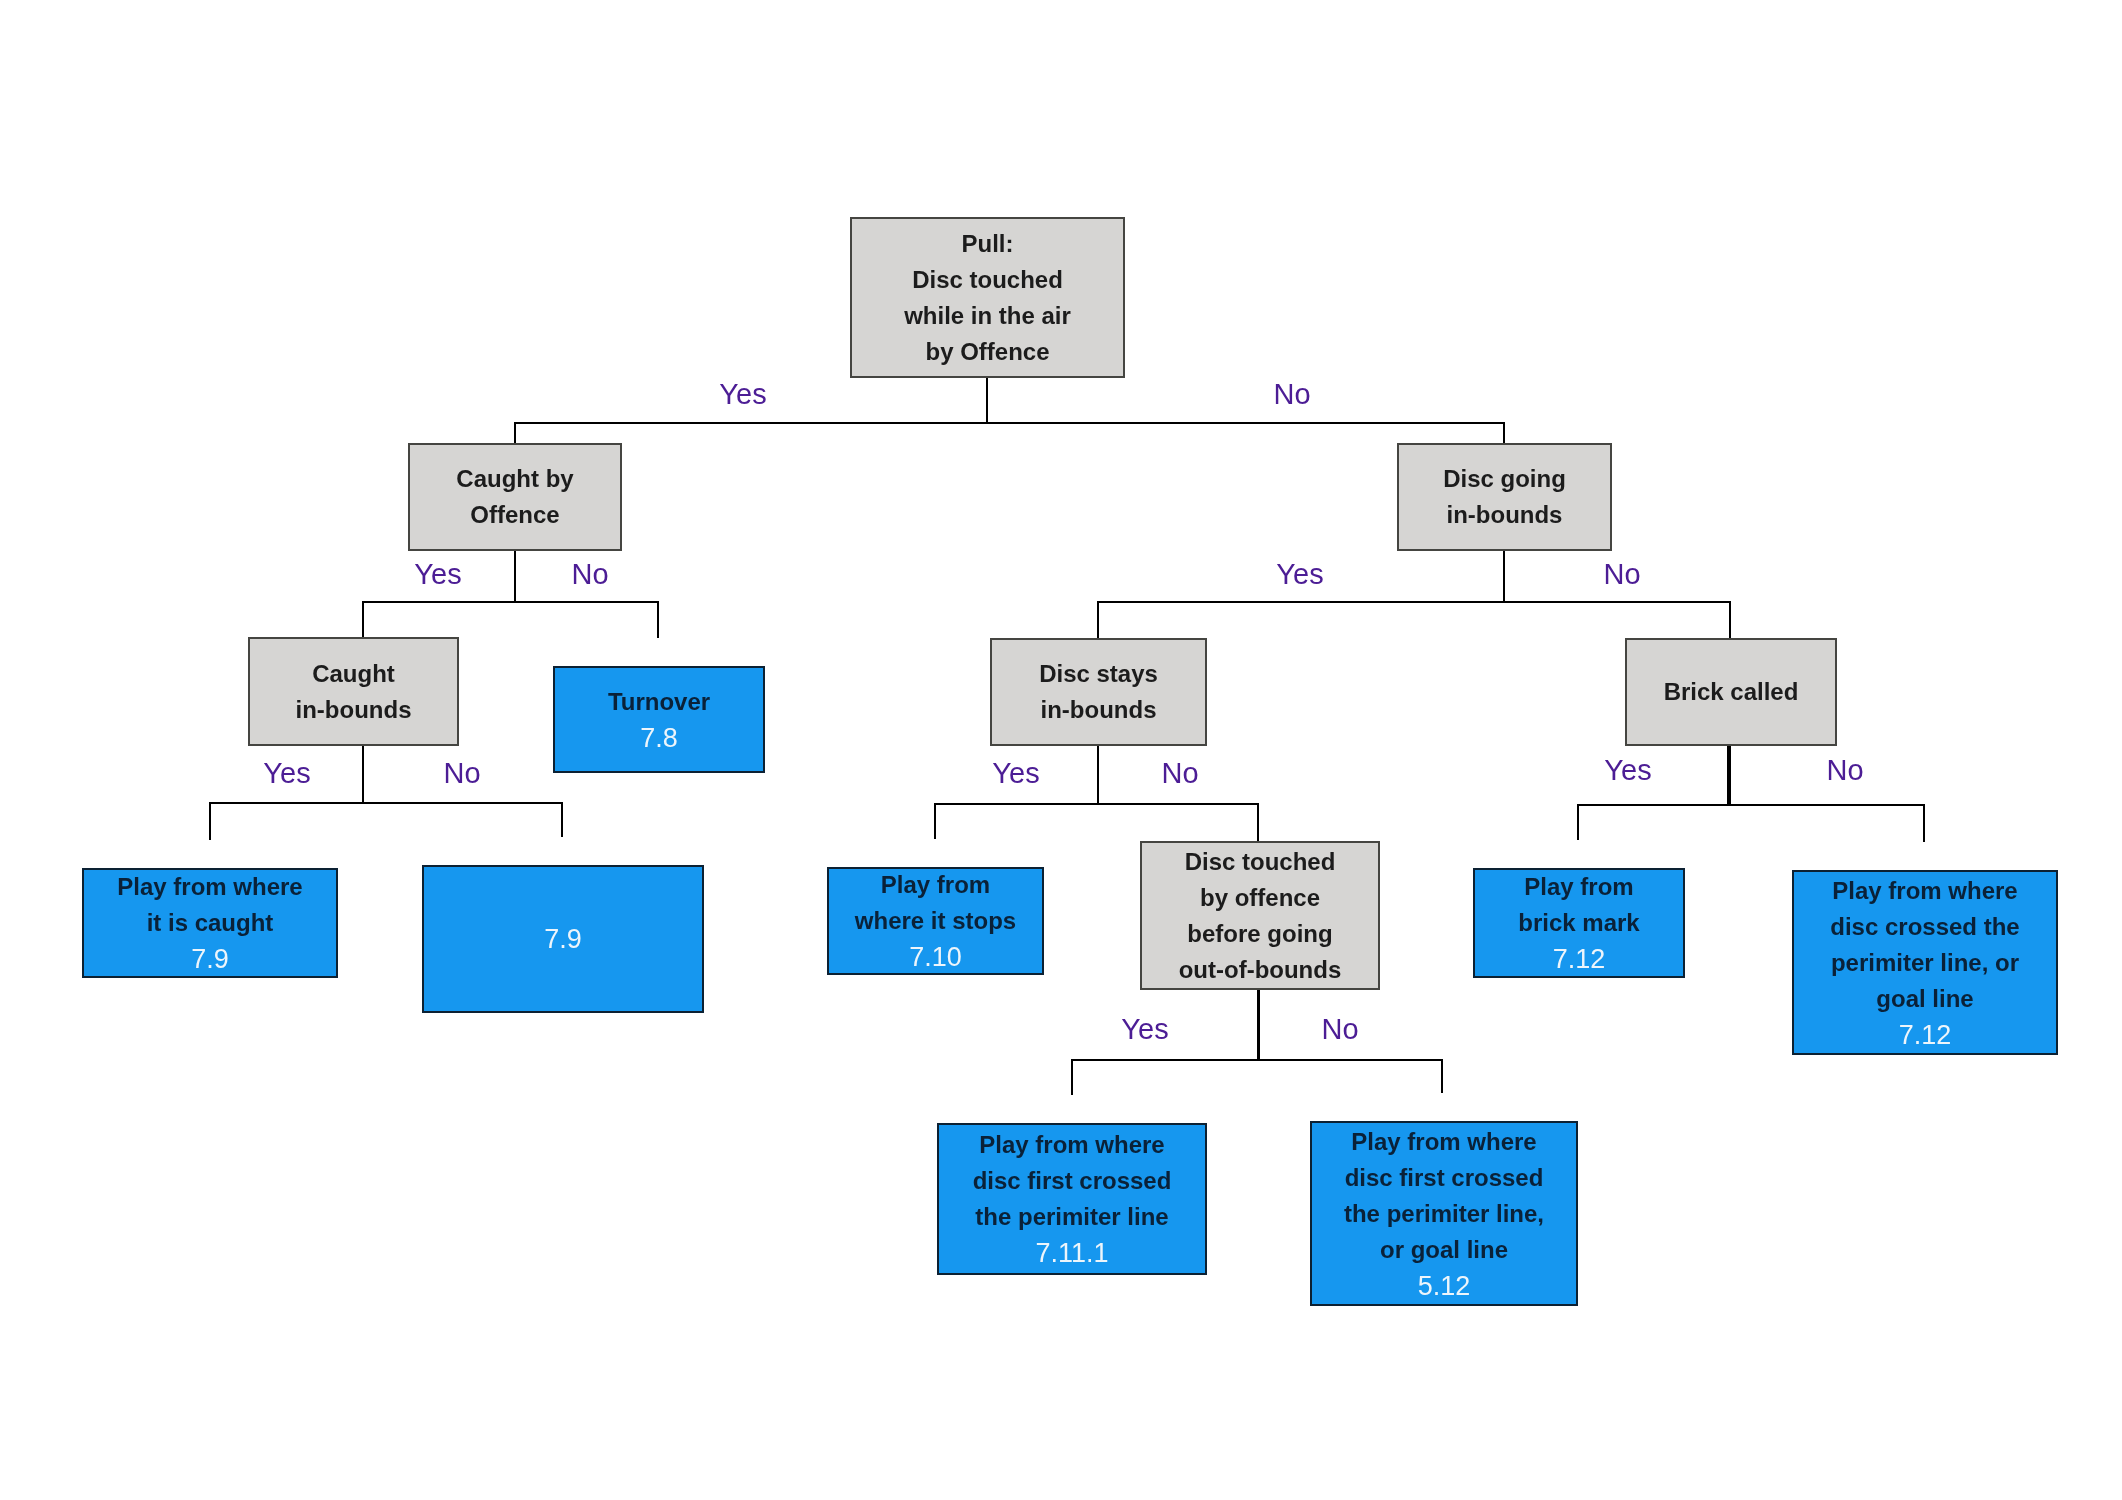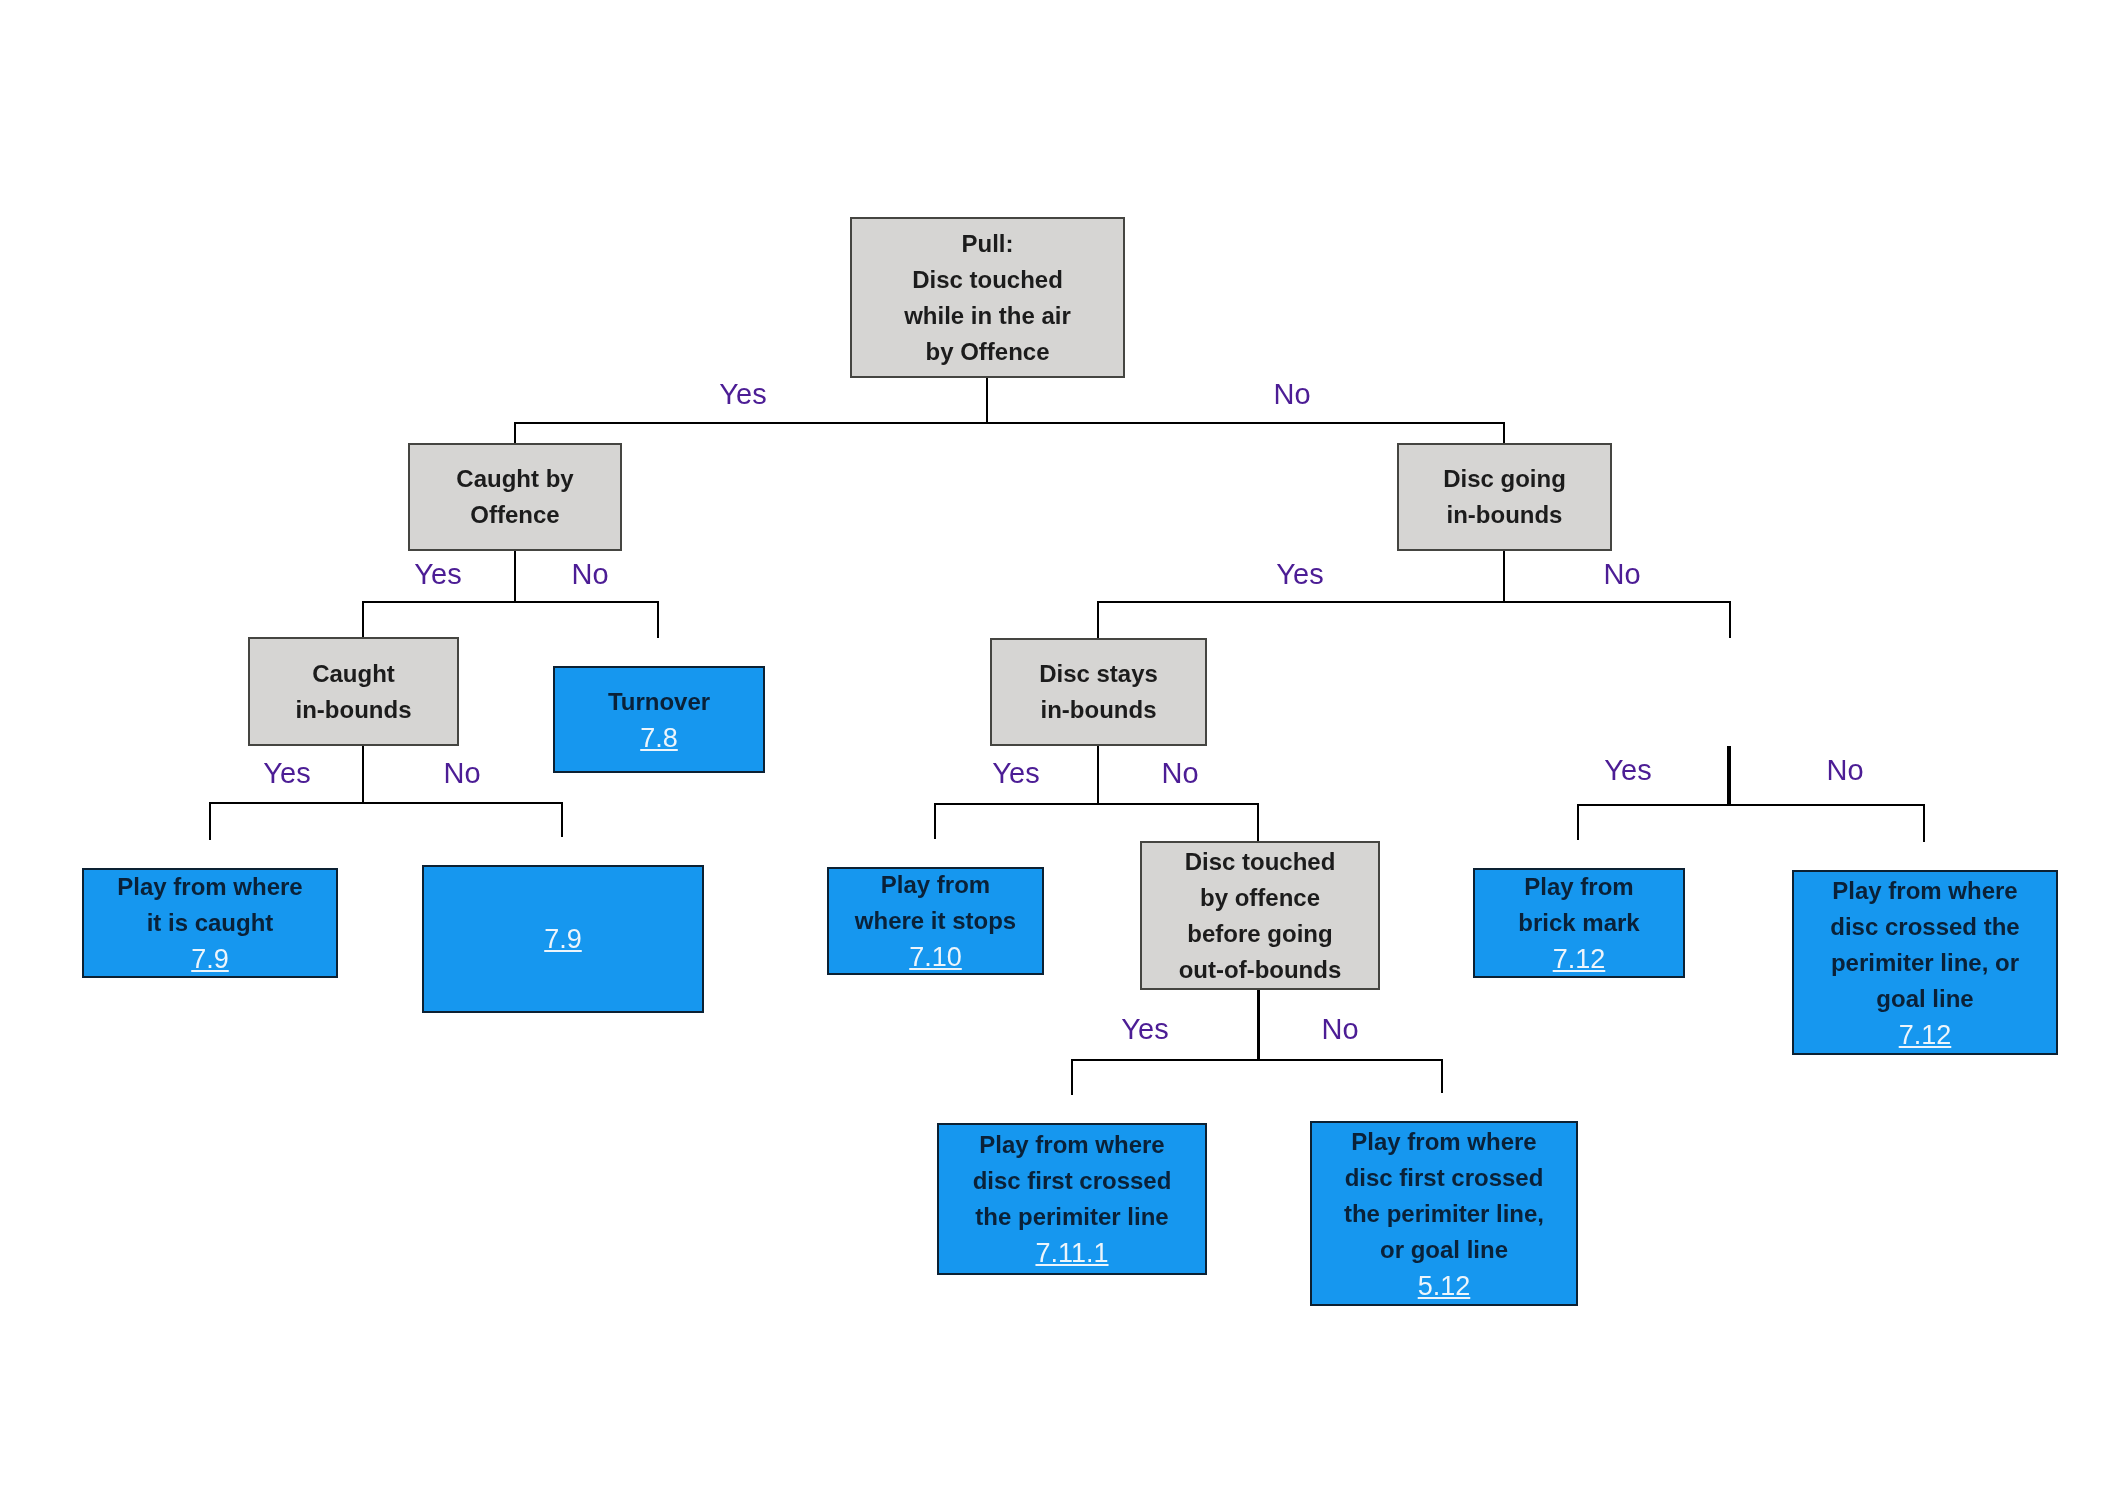--- a/index.html
+++ b/index.html
@@ -22,21 +22,21 @@
     border:2px solid var(--decision-border, #454541);
     color:var(--decision-text, #1c1c1c);
   }
   .node.outcome {
     background:var(--outcome-fill, #1697ef);
     border:2px solid var(--outcome-border, #0c2133);
     color:var(--outcome-text, #0a2138);
     margin-top:28px;
   }
   .node-text { white-space:pre-line; font-size:24px; line-height:36px;font-weight:bold; }
-  .node-ref  { font-size:27px; line-height:36px; color:var(--ref-text, #edf5fb);text-decoration:underline; }
+  .node-ref  { font-size:27px; line-height:36px; color:var(--ref-text, #edf5fb); }
   .edge { position:absolute; background:var(--line-color, #000); }
   .edge.h { height:2px; }
   .edge.v { width:2px; }
   .edge-label {
     position:absolute;
     width:100px; margin-left:-50px;
     text-align:center;
     font-size:29px; line-height:32px;
     color:#4c1d95;
   }
@@ -127,20 +127,23 @@
   <div class="node outcome" style="left:553px;top:638px;width:212px;height:107px">
     <div class="node-text">Turnover</div>
     <div class="node-ref">7.8</div>
   </div>
 
   <div class="node decision" style="left:990px;top:638px;width:217px;height:108px">
     <div class="node-text">Disc stays
 in-bounds</div>
   </div>
 
+  <div class="node decision" style="left:1625px;top:638px;width:212px;height:108px">
+    <div class="node-text">Brick called</div>
+  </div>
 
   <div class="node outcome" style="left:82px;top:840px;width:256px;height:110px">
     <div class="node-text">Play from where
 it is caught</div>
     <div class="node-ref">7.9</div>
   </div>
 
   <div class="node outcome" style="left:422px;top:837px;width:282px;height:148px">
     <div class="node-ref">7.9</div>
   </div>

